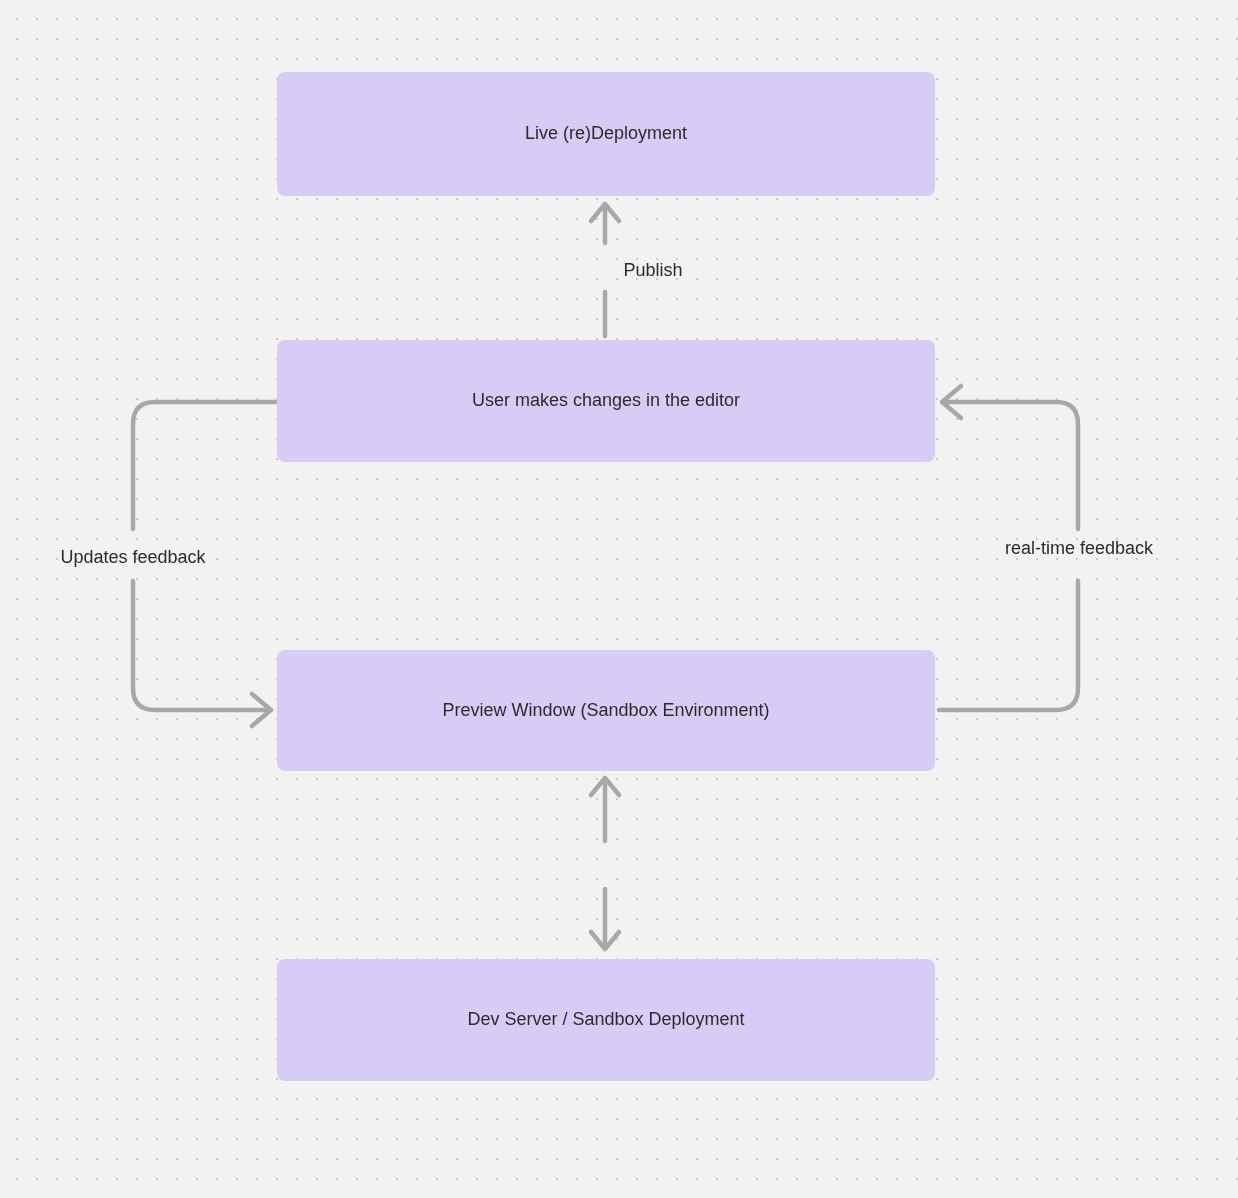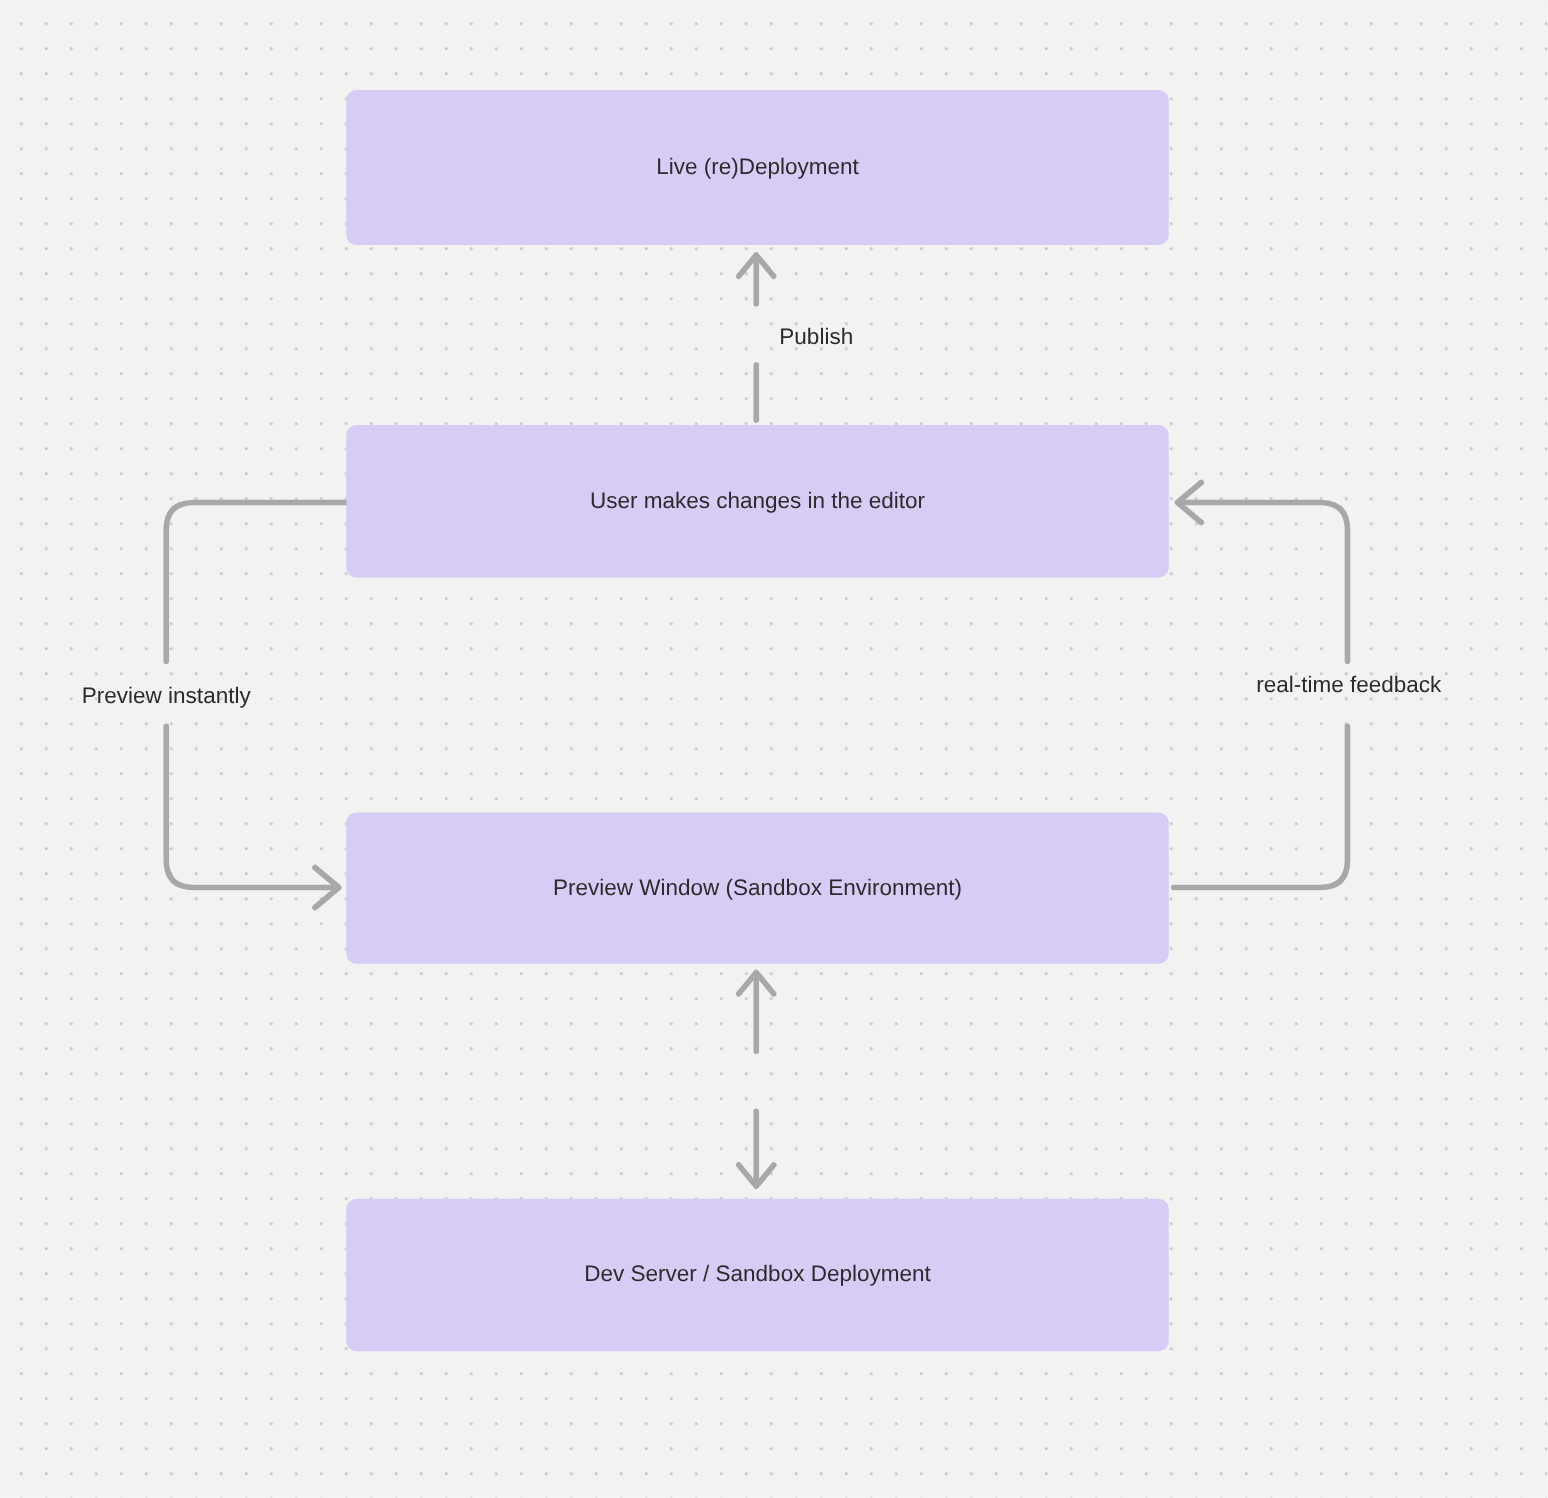--- a/index.html
+++ b/index.html
@@ -113,16 +113,16 @@
 
   <div class="node node-user">
     <span>User makes changes in the editor</span>
   </div>
 
   <div class="node node-dev">
     <span>Dev Server / Sandbox Deployment</span>
   </div>
 
   <div class="edge-label label-publish">Publish</div>
-  <div class="edge-label label-updates">Preview instantly</div>
+  <div class="edge-label label-updates">Updates feedback</div>
   <div class="edge-label label-feedback">real-time feedback</div>
 
 </div>
 
 </body></html>

